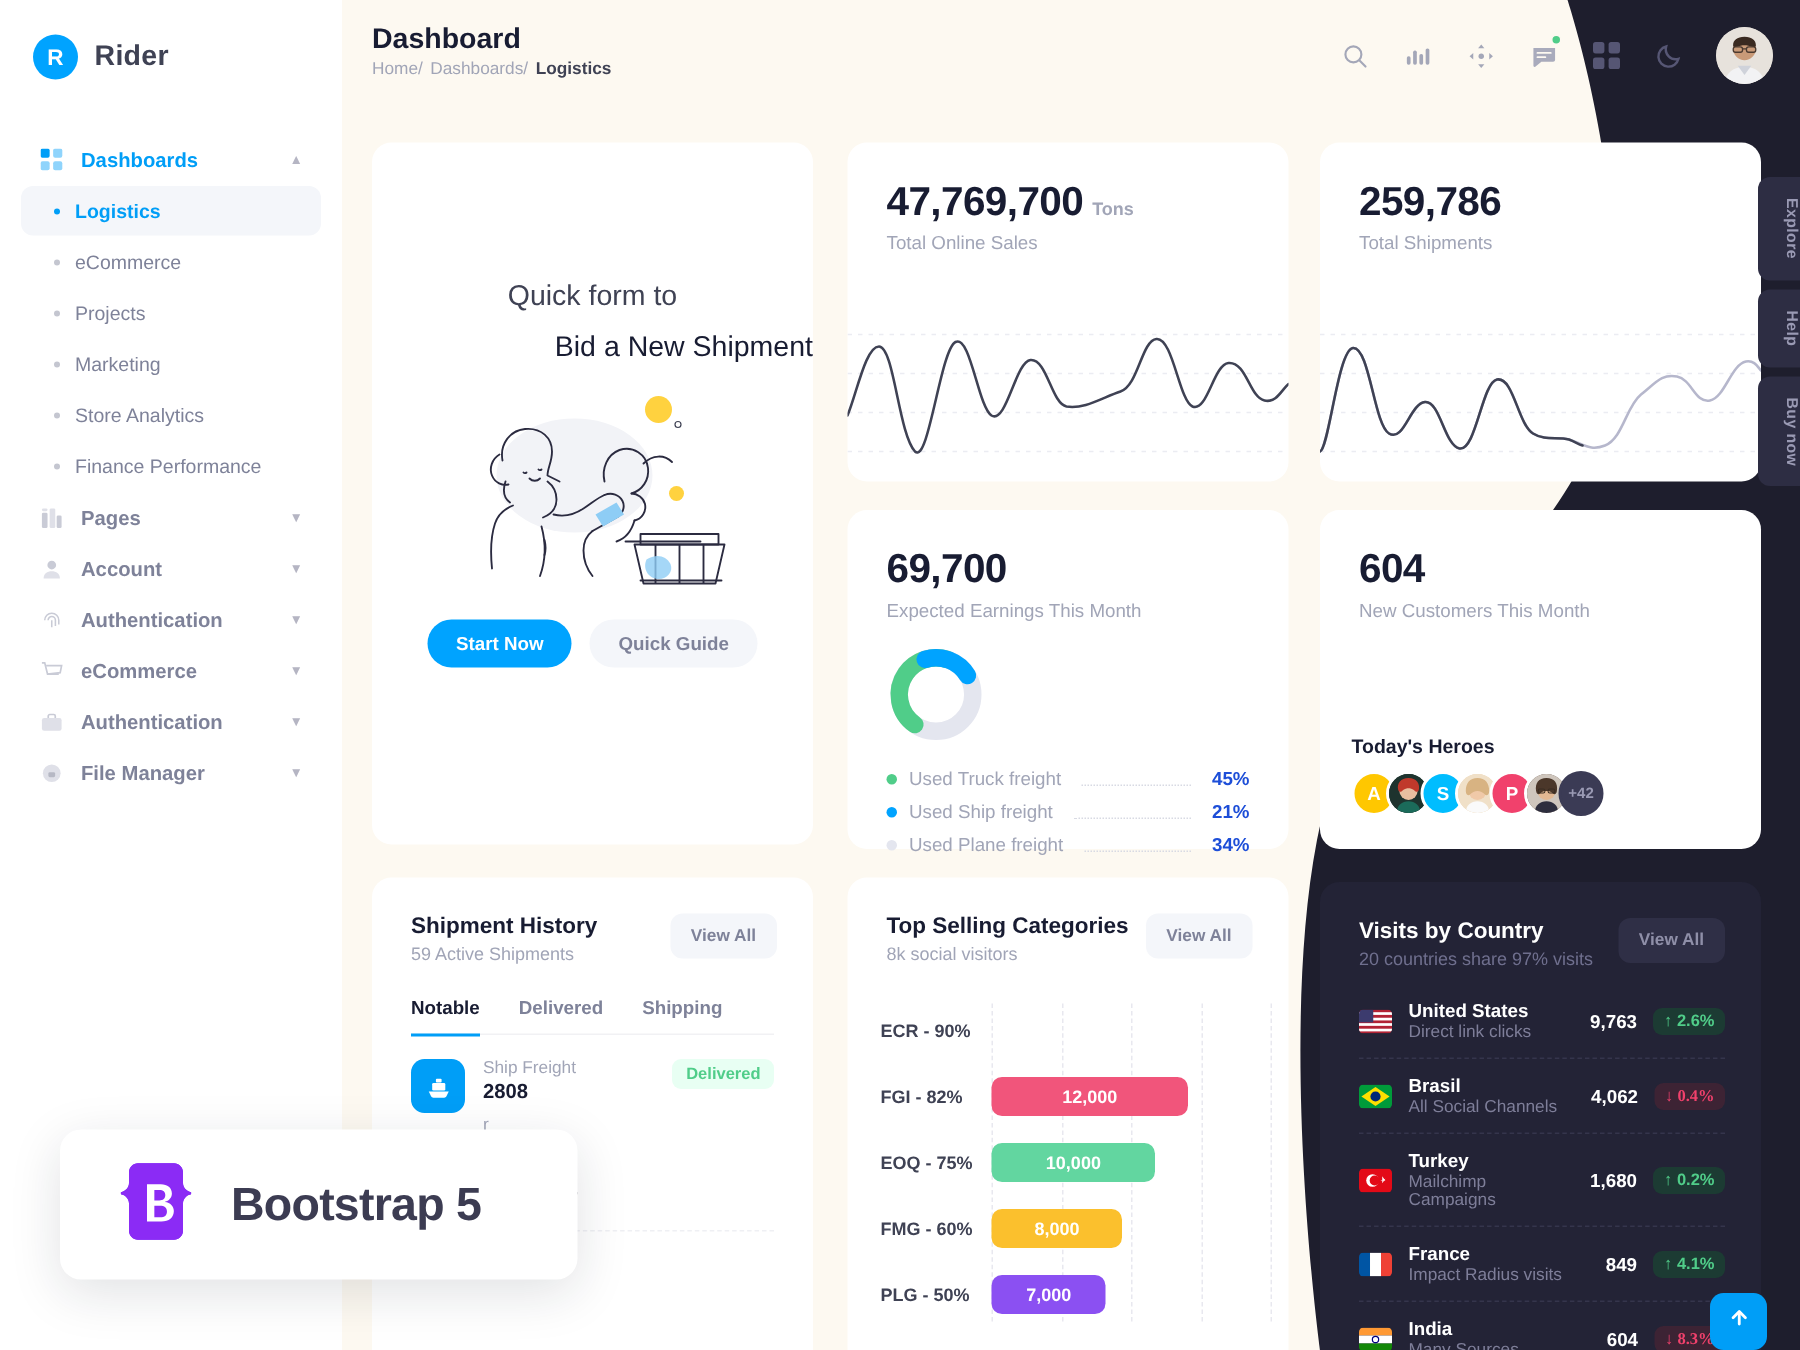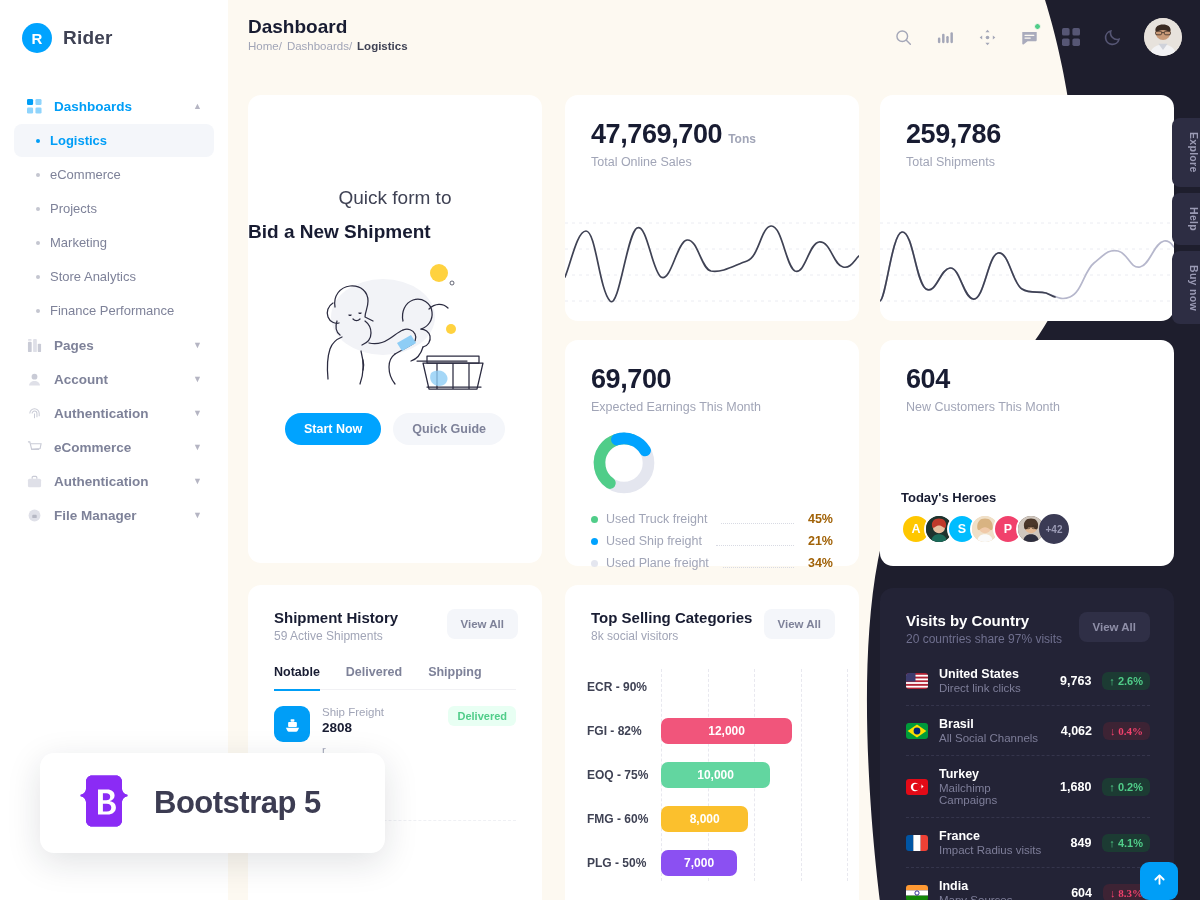--- a/index.html
+++ b/index.html
@@ -74,39 +74,39 @@
   .card { position: absolute; background: #fff; border-radius: 13px; z-index: 10; }
   .card.dark { background: #232336; z-index: 10; }
 
   .stat-num { font-size: 27px; font-weight: 700; color: #181c32; letter-spacing: -.4px; }
   .stat-unit { font-size: 12px; color: #a1a5b7; font-weight: 600; margin-left: 6px; }
   .stat-sub { font-size: 12.5px; color: #a1a5b7; margin-top: 5px; }
 
   
   #quick-form-card { left: 248px; top: 95px; width: 294px; height: 468px; }
   .qf-t1 { font-size: 19px; color: #3f4254; text-align: center; font-weight: 400; }
-  .qf-t2 { font-size: 19px; color: #181c32; text-align: left; font-weight: 700; margin-top: 12px; }
+  .qf-t2 { font-size: 19px; color: #181c32; text-align: right; font-weight: 400; margin-top: 12px; margin-left: 24px; }
   .qf-btns { display: flex; gap: 12px; justify-content: center; margin-top: 14px; }
   .btn-primary { background: #00a3ff; color: #fff; border: none; border-radius: 17px; padding: 9px 19px; font-size: 12.5px; font-weight: 600; cursor: pointer; font-family: inherit; }
   .btn-light { background: #f4f6fa; color: #7e8299; border: none; border-radius: 17px; padding: 9px 19px; font-size: 12.5px; font-weight: 600; cursor: pointer; font-family: inherit; text-align: right; }
 
   
   #sales-card { left: 565px; top: 95px; width: 294px; height: 226px; }
   #shipments-card { left: 880px; top: 95px; width: 294px; height: 226px; }
   #earnings-card { left: 565px; top: 340px; width: 294px; height: 226px; }
   #customers-card { left: 880px; top: 340px; width: 294px; height: 226px; }
   #shipment-history-card { left: 248px; top: 585px; width: 294px; height: 330px; }
   #top-selling-card { left: 565px; top: 585px; width: 294px; height: 330px; }
   #visits-card { left: 880px; top: 588px; width: 294px; height: 330px; }
 
   .legend-row { display: flex; align-items: center; gap: 8px; font-size: 12.5px; color: #a1a5b7; margin-bottom: 8px; }
   .legend-dot { width: 7px; height: 7px; border-radius: 50%; flex: 0 0 7px; }
   .legend-name { flex: 0 0 auto; }
   .legend-fill { flex: 1 1 auto; border-bottom: 1.5px dotted #d8dae3; margin: 0 6px; height: 9px; }
-  .legend-val { font-size: 12.5px; font-weight: 700; color: #a16207; }
+  .legend-val { font-size: 12.5px; font-weight: 700; color: #1d4ed8; }
 
   .heroes-title { font-size: 13px; font-weight: 700; color: #181c32; }
   .heroes { display: flex; margin-top: 9px; }
   .hero {
     width: 30px; height: 30px; border-radius: 50%; margin-right: -7px;
     display: flex; align-items: center; justify-content: center;
     color: #fff; font-size: 12.5px; font-weight: 700;
     border: 2px solid #fff; overflow: hidden; cursor: pointer;
   }
   .hero.more { background: #3b3b55; color: #9a9ab4; font-size: 10px; border-color: #3b3b55; }

